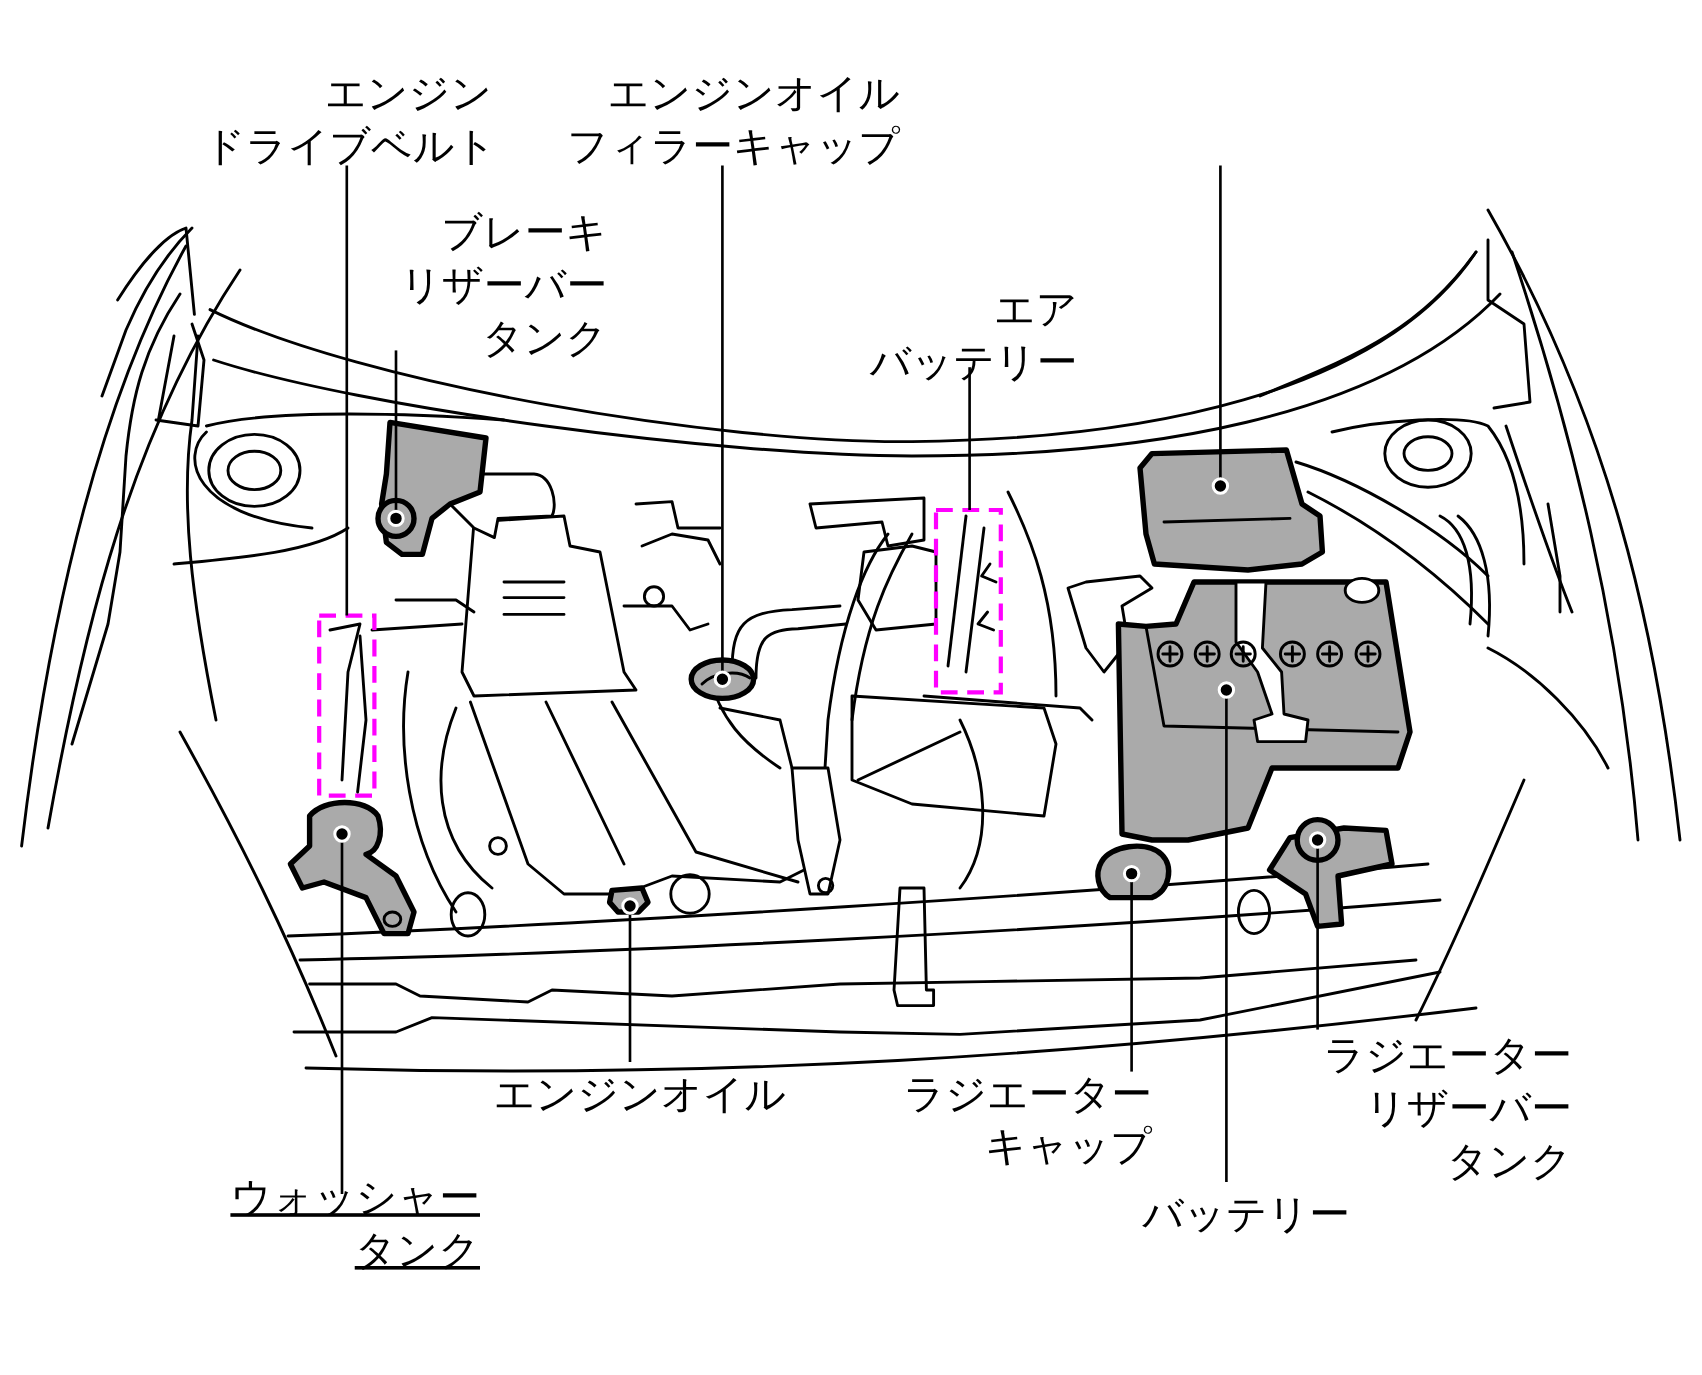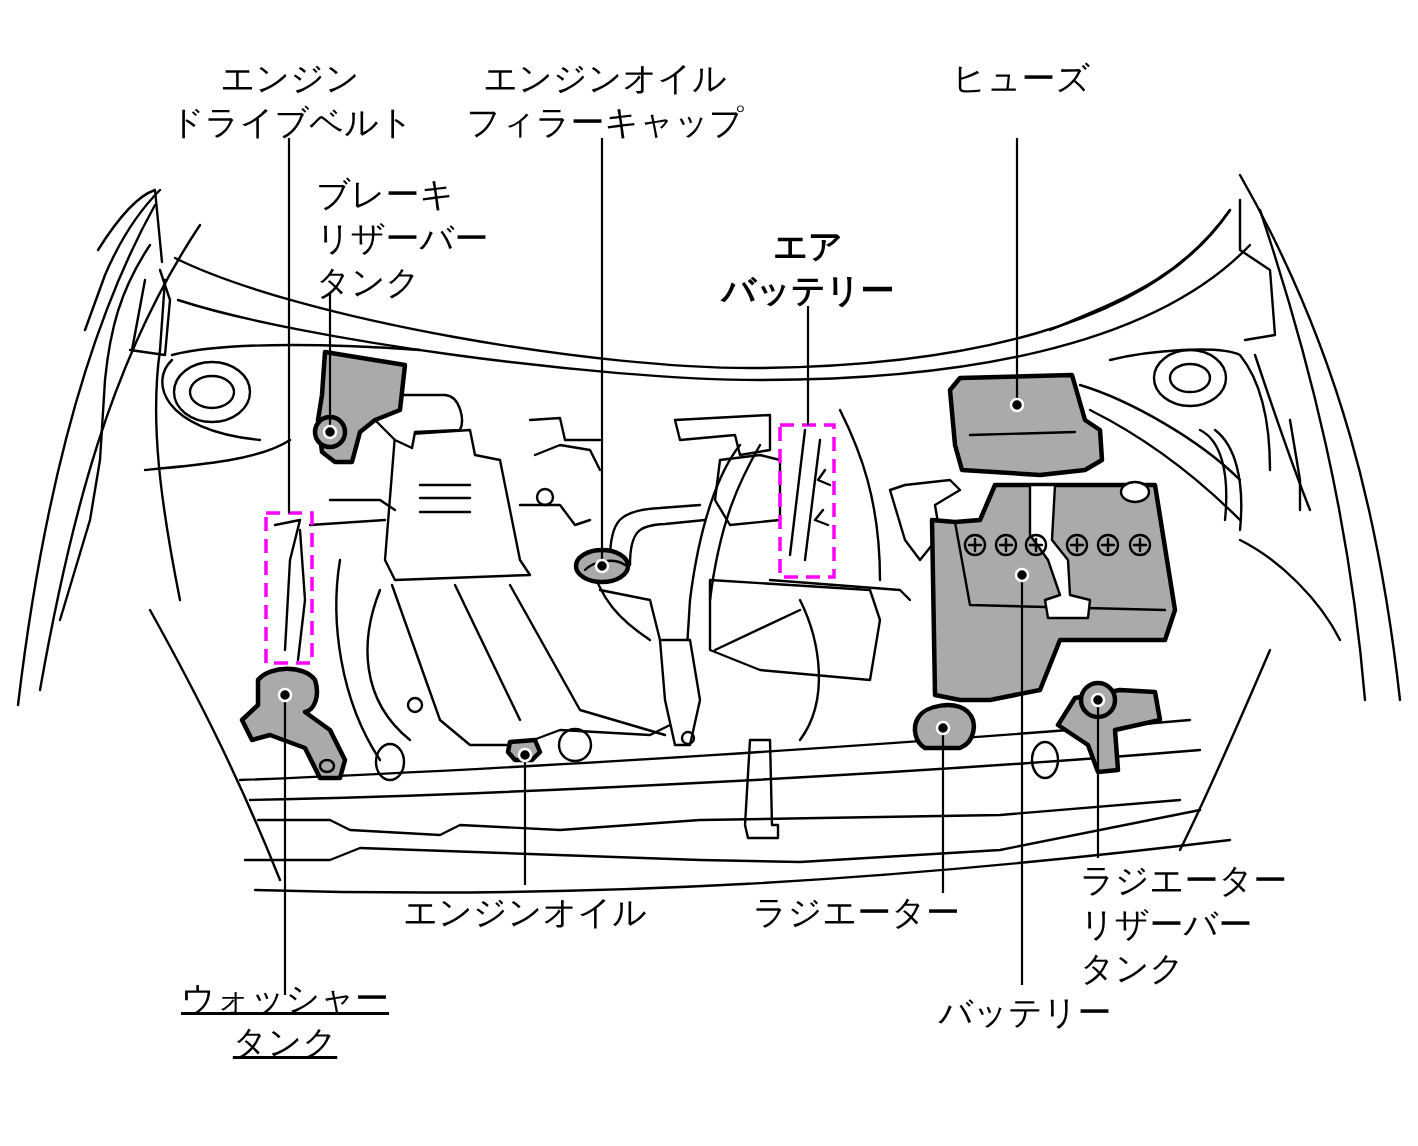--- a/index.html
+++ b/index.html
@@ -1,21 +1,21 @@
 <!DOCTYPE html>
 <html><head>
 <meta charset="utf-8">
 <style>
   html, body { margin: 0; padding: 0; background: #ffffff; }
   body { width: 1418px; height: 1146px; position: relative; overflow: hidden;
          font-family: "DejaVu Sans", "Liberation Sans", sans-serif; }
   #diagram { position: absolute; left: 0; top: 0; width: 1418px; height: 1146px; }
   .lbl { position: absolute; font-size: 34px; line-height: 44px; color: #000;
          white-space: nowrap; letter-spacing: 0px; }
-  .lbl .ln { display: block; }
+  .lbl .ln { display: block; text-align: right; }
   .center { text-align: center; }
   .left { text-align: left; }
   .right { text-align: right; }
   svg .o { fill: none; stroke: #000; stroke-width: 2.4; stroke-linejoin: round; stroke-linecap: round; }
   svg .ow { fill: #fff; stroke: #000; stroke-width: 2.4; stroke-linejoin: round; }
   svg .part { stroke: #000; stroke-width: 4.5; stroke-linejoin: round; }
   svg .leader { stroke: #000; stroke-width: 2.2; fill: none; }
   svg .dot { fill: #000; stroke: #fff; stroke-width: 2.5; }
   svg .dash { fill: none; stroke-width: 3.5; stroke-dasharray: 14 8; }
 </style>
@@ -214,36 +214,36 @@
 
 <div class="lbl center" style="left:170px;top:56px;width:240px;">
   <span class="ln">エンジン</span>
   <span class="ln">ドライブベルト</span>
 </div>
 <div class="lbl center" style="left:460px;top:56px;width:290px;">
   <span class="ln">エンジンオイル</span>
   <span class="ln">フィラーキャップ</span>
 </div>
 <div class="lbl left" style="left:952px;top:56px;width:160px;">
-  <span class="ln">ヒューズ</span>
 </div>
 <div class="lbl left" style="left:316px;top:172px;width:190px;">
   <span class="ln">ブレーキ</span>
   <span class="ln">リザーバー</span>
   <span class="ln">タンク</span>
 </div>
-<div class="lbl center" style="left:718px;top:224px;width:180px;font-weight:bold;">
+<div class="lbl center" style="left:718px;top:236px;width:180px;">
   <span class="ln">エア</span>
   <span class="ln">バッテリー</span>
 </div>
 <div class="lbl center" style="left:395px;top:890px;width:260px;">
   <span class="ln">エンジンオイル</span>
 </div>
 <div class="lbl right" style="left:740px;top:890px;width:220px;">
   <span class="ln">ラジエーター</span>
+  <span class="ln">キャップ</span>
 </div>
 <div class="lbl left" style="left:1080px;top:858px;width:230px;">
   <span class="ln">ラジエーター</span>
   <span class="ln">リザーバー</span>
   <span class="ln">タンク</span>
 </div>
 <div class="lbl center" style="left:170px;top:976px;width:230px;text-decoration:underline;">
   <span class="ln">ウォッシャー</span>
   <span class="ln">タンク</span>
 </div>

